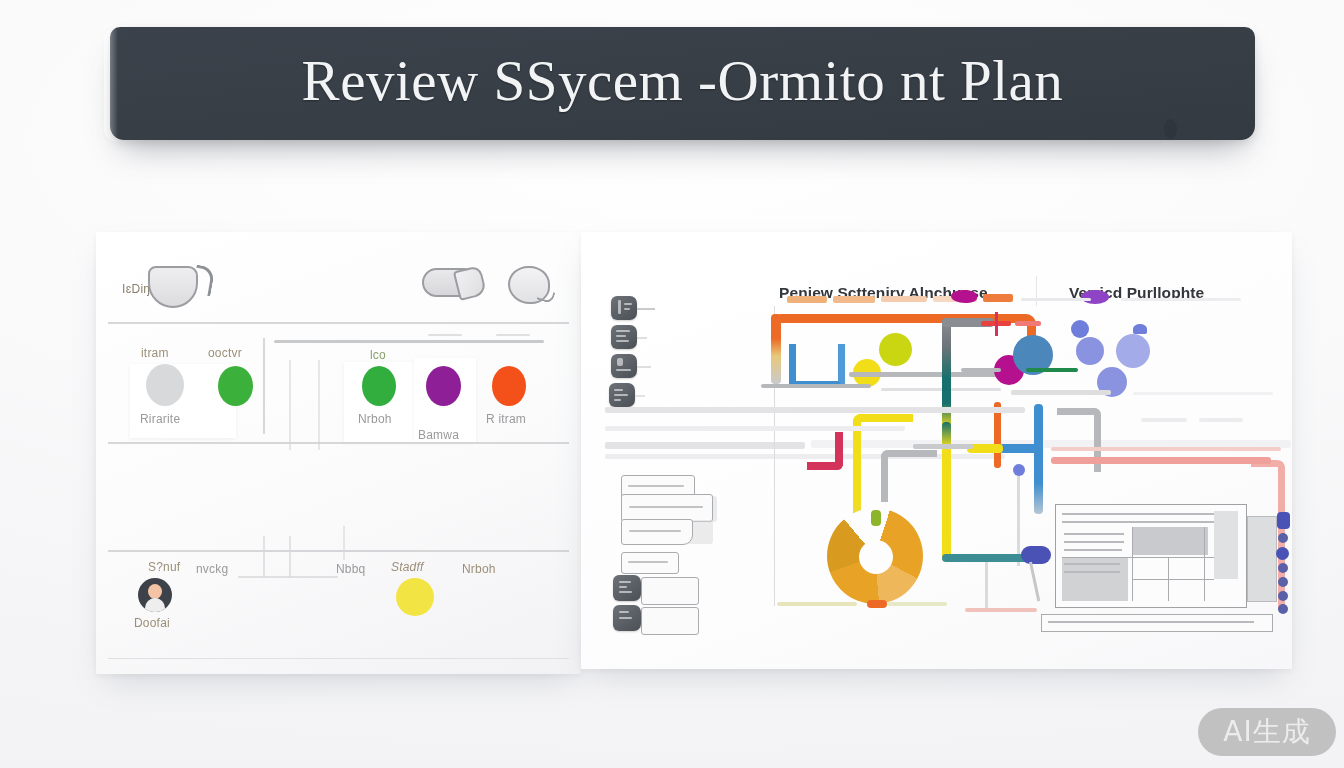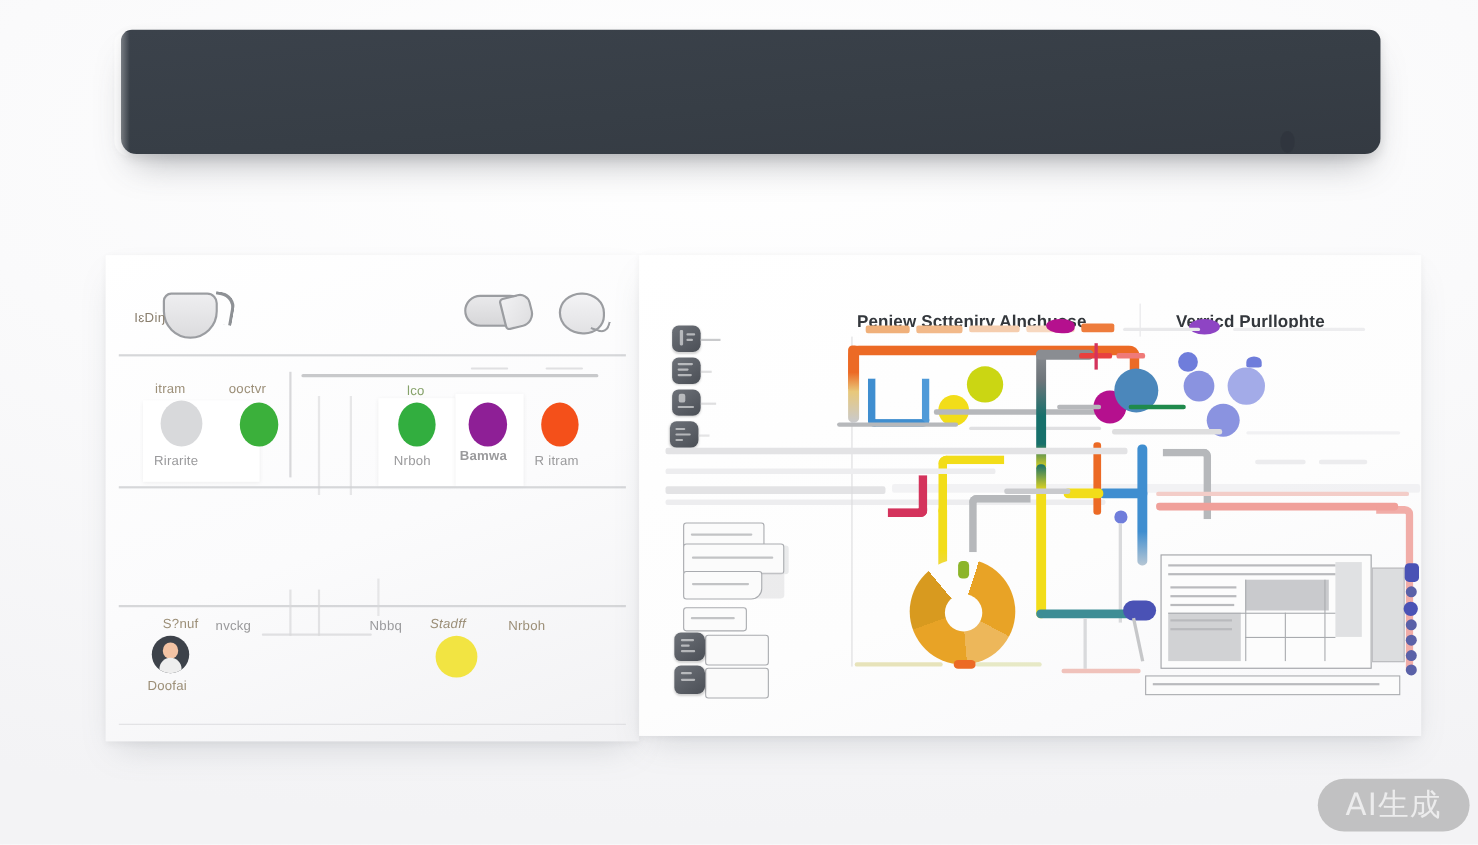--- a/index.html
+++ b/index.html
@@ -189,20 +189,21 @@
     font-size:28px;color:#ebebeb;letter-spacing:1px;
     font-family:"DejaVu Sans", sans-serif;
   }
 </style>
 </head>
 <body>
 
 <div class="page-vignette"></div>
 
 <div class="header-bar">
+  <div class="header-title">Review SSycem -Ormito nt Plan</div>
   <div class="header-dot"></div>
 </div>
 
 <div class="panel panel-left">
   <div class="lp-inner">
 
     <div class="lp-toprow">
       <div class="blob blob-cup"></div>
       <div class="blob-cup-handle"></div>
       <div class="blob blob-pill"></div>
@@ -224,21 +225,21 @@
       <span class="cell-label green" style="left:274px;top:-4px;">lco</span>
 
       <div class="dot" style="left:50px;top:12px;width:38px;height:42px;background:#d8d9db;"></div>
       <div class="dot" style="left:122px;top:14px;width:35px;height:40px;background:#3bb03b;"></div>
       <div class="dot" style="left:266px;top:14px;width:34px;height:40px;background:#32ae3f;"></div>
       <div class="dot" style="left:330px;top:14px;width:35px;height:40px;background:#8e1f96;"></div>
       <div class="dot" style="left:396px;top:14px;width:34px;height:40px;background:#f4501a;"></div>
 
       <span class="cell-label sub" style="left:44px;top:60px;">Rirarite</span>
       <span class="cell-label sub" style="left:262px;top:60px;">Nrboh</span>
-      <span class="cell-label sub" style="left:322px;top:55px;font-weight:bold;">Bamwa</span>
+      <span class="cell-label sub" style="left:322px;top:76px;">Bamwa</span>
       <span class="cell-label sub" style="left:390px;top:60px;">R itram</span>
 
       <div class="hbar" style="left:178px;top:-12px;width:270px;"></div>
       <div class="hbar light" style="left:332px;top:-18px;width:34px;"></div>
       <div class="hbar light" style="left:400px;top:-18px;width:34px;"></div>
       <div class="vline" style="left:167px;top:-14px;height:96px;"></div>
       <div class="vline" style="left:193px;top:8px;height:90px;opacity:.6;"></div>
       <div class="vline" style="left:222px;top:8px;height:90px;opacity:.6;"></div>
     </div>
 

